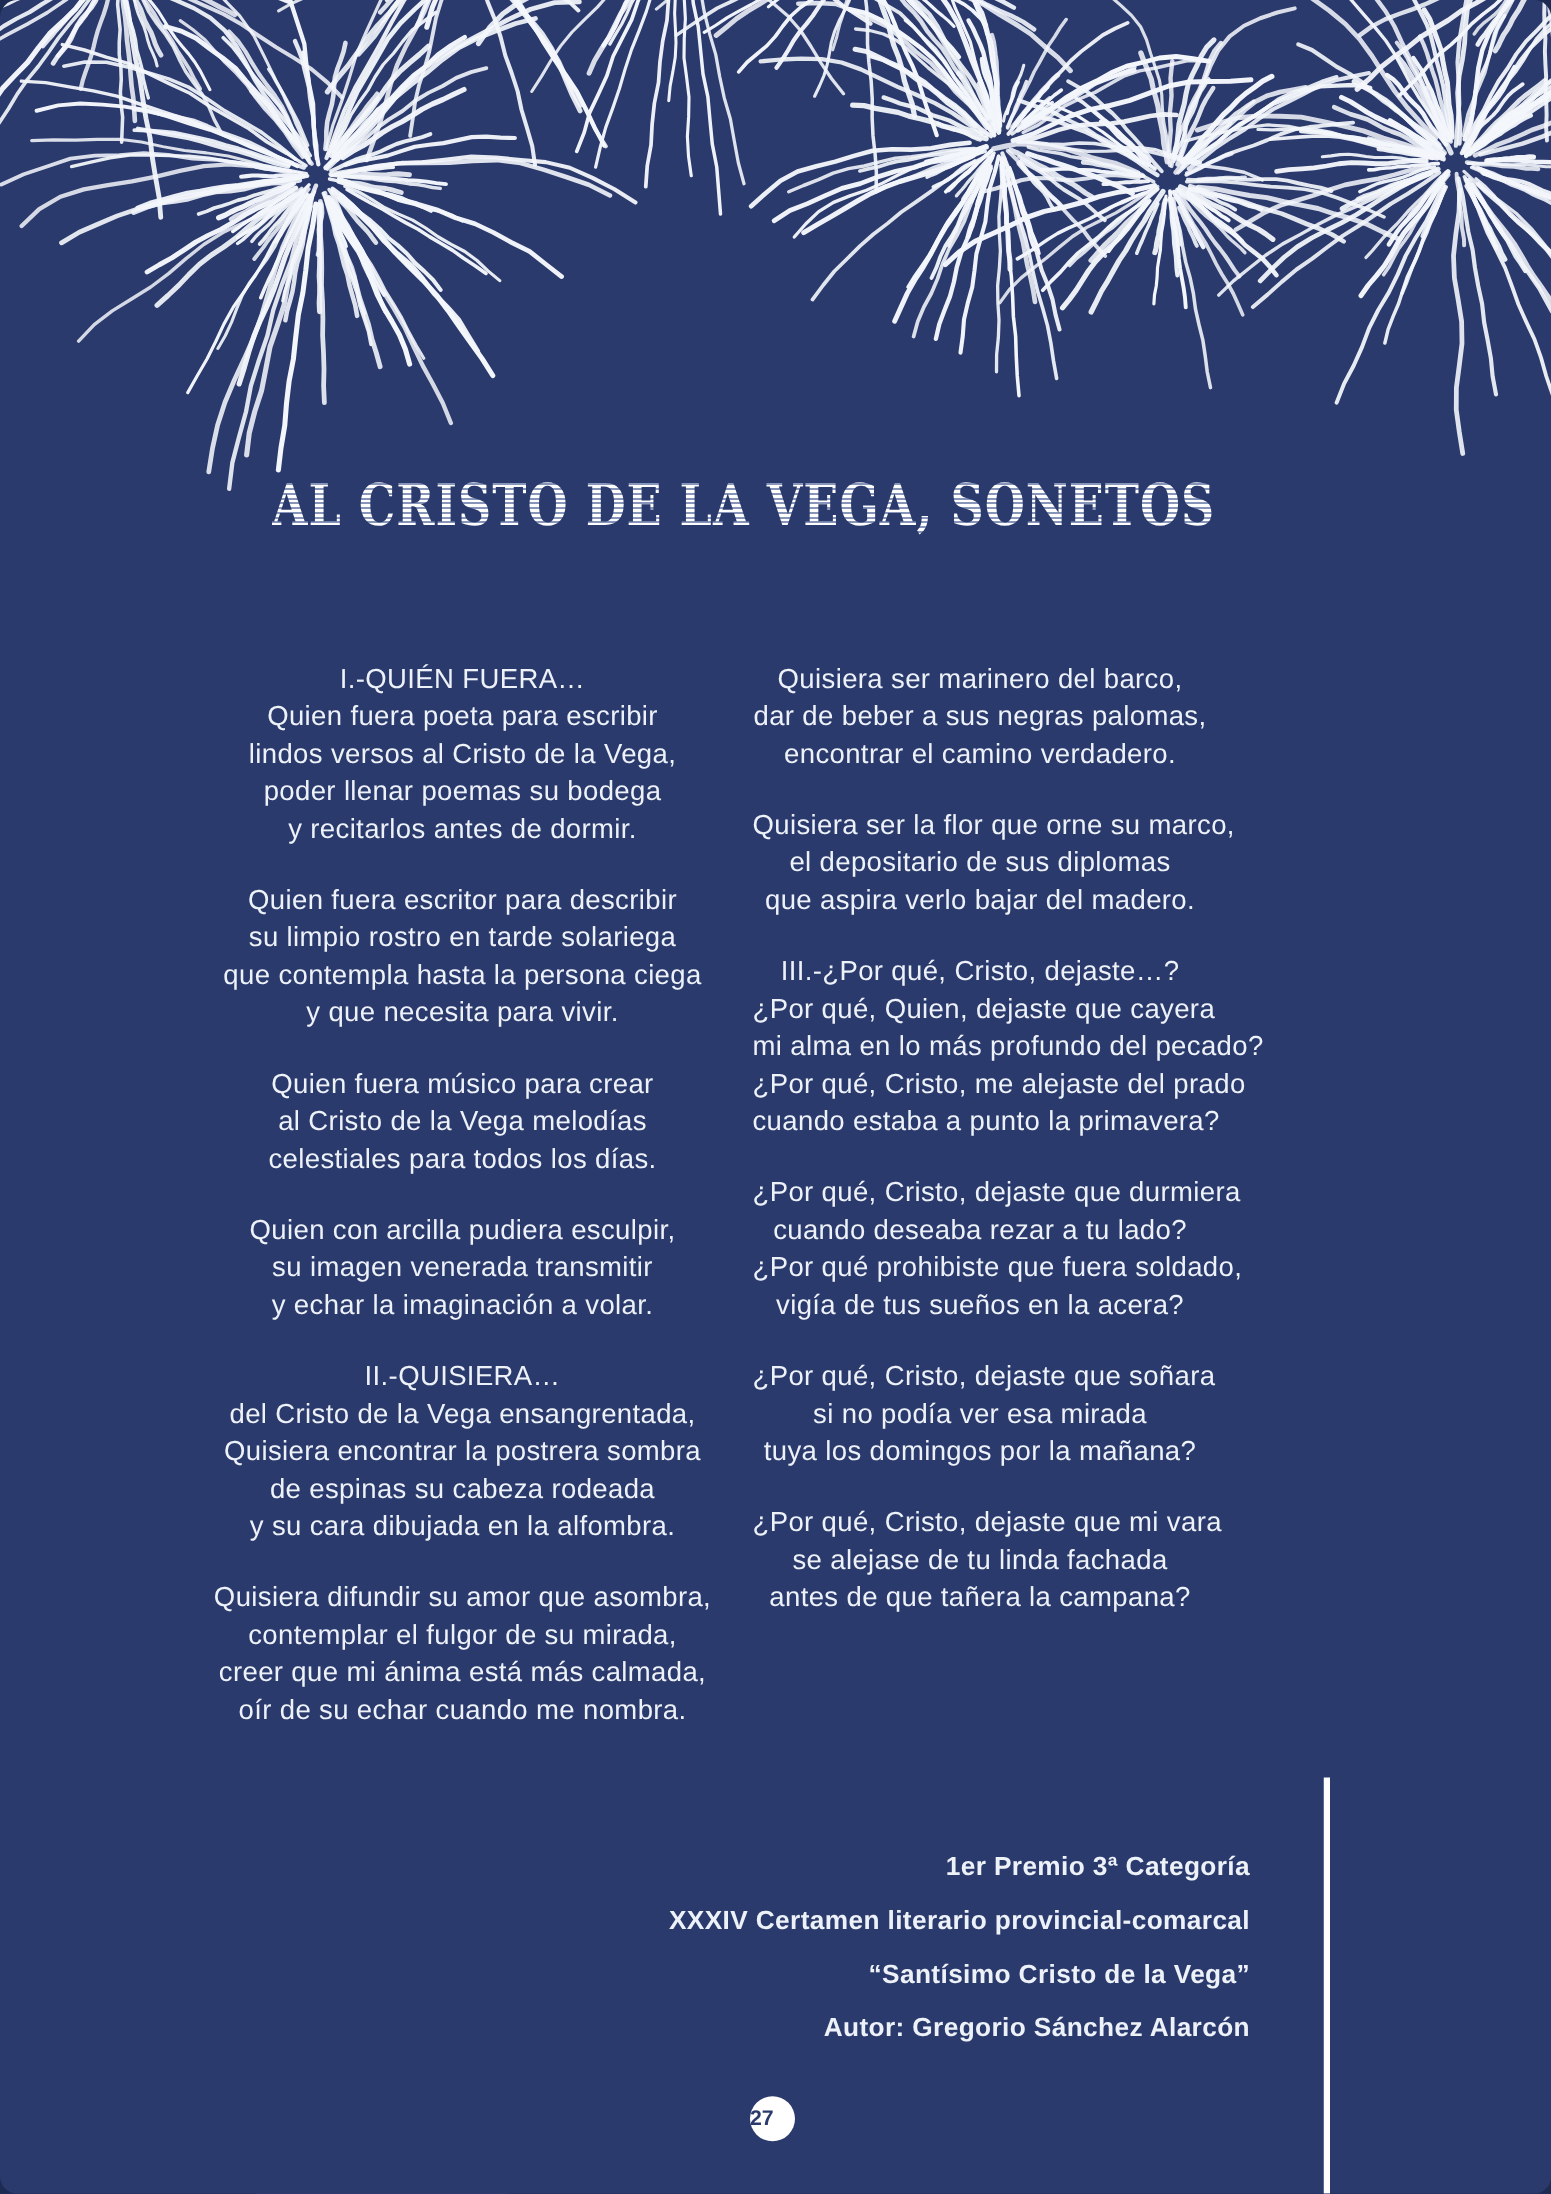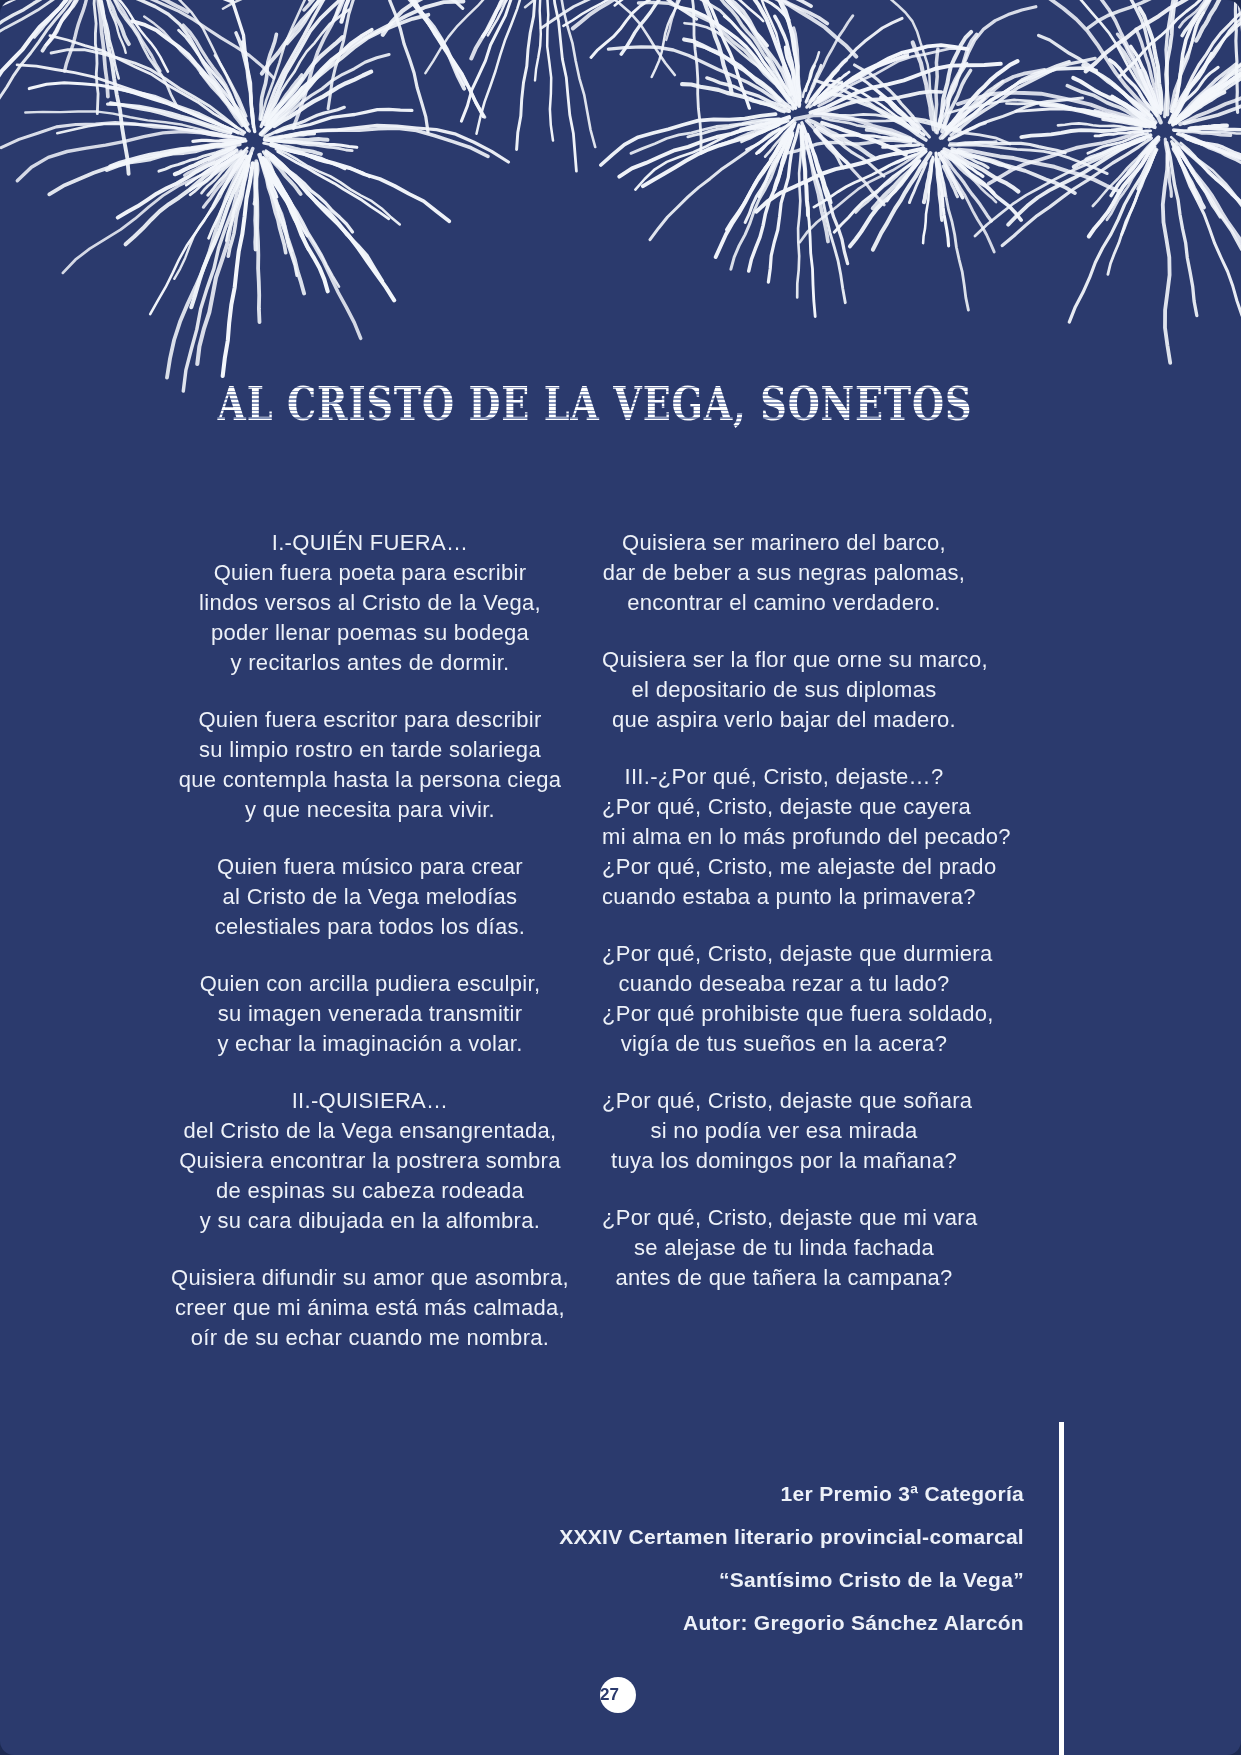--- a/index.html
+++ b/index.html
@@ -67,21 +67,20 @@
   .stanza div{white-space:nowrap;}
   .credits{
     position:absolute;
     top:1472px;left:0;
     width:1000px;
     text-align:right;
     color:var(--ink);
     font-size:21px;
     font-weight:bold;
     letter-spacing:0.3px;
-    padding-left:24px;
   }
   .credits div{line-height:43px;white-space:nowrap;}
   .vline{
     position:absolute;
     left:1059px;top:1422px;
     width:5px;height:333px;
     background:var(--white);
   }
   .page-badge{
     position:absolute;
@@ -694,38 +693,39 @@
         </div>
         <div class="stanza">
           <div>II.-QUISIERA…</div>
           <div>del Cristo de la Vega ensangrentada,</div>
           <div>Quisiera encontrar la postrera sombra</div>
           <div>de espinas su cabeza rodeada</div>
           <div>y su cara dibujada en la alfombra.</div>
         </div>
         <div class="stanza">
           <div>Quisiera difundir su amor que asombra,</div>
+          <div>contemplar el fulgor de su mirada,</div>
           <div>creer que mi ánima está más calmada,</div>
           <div>oír de su echar cuando me nombra.</div>
         </div>
       </div>
     <div class="col col-right" id="col-right">
         <div class="stanza">
           <div>Quisiera ser marinero del barco,</div>
           <div>dar de beber a sus negras palomas,</div>
           <div>encontrar el camino verdadero.</div>
         </div>
         <div class="stanza">
           <div>Quisiera ser la flor que orne su marco,</div>
           <div>el depositario de sus diplomas</div>
           <div>que aspira verlo bajar del madero.</div>
         </div>
         <div class="stanza">
           <div>III.-¿Por qué, Cristo, dejaste…?</div>
-          <div>¿Por qué, Cristo, dejaste que cayera</div>
+          <div>¿Por qué, Quien, dejaste que cayera</div>
           <div>mi alma en lo más profundo del pecado?</div>
           <div>¿Por qué, Cristo, me alejaste del prado</div>
           <div>cuando estaba a punto la primavera?</div>
         </div>
         <div class="stanza">
           <div>¿Por qué, Cristo, dejaste que durmiera</div>
           <div>cuando deseaba rezar a tu lado?</div>
           <div>¿Por qué prohibiste que fuera soldado,</div>
           <div>vigía de tus sueños en la acera?</div>
         </div>

